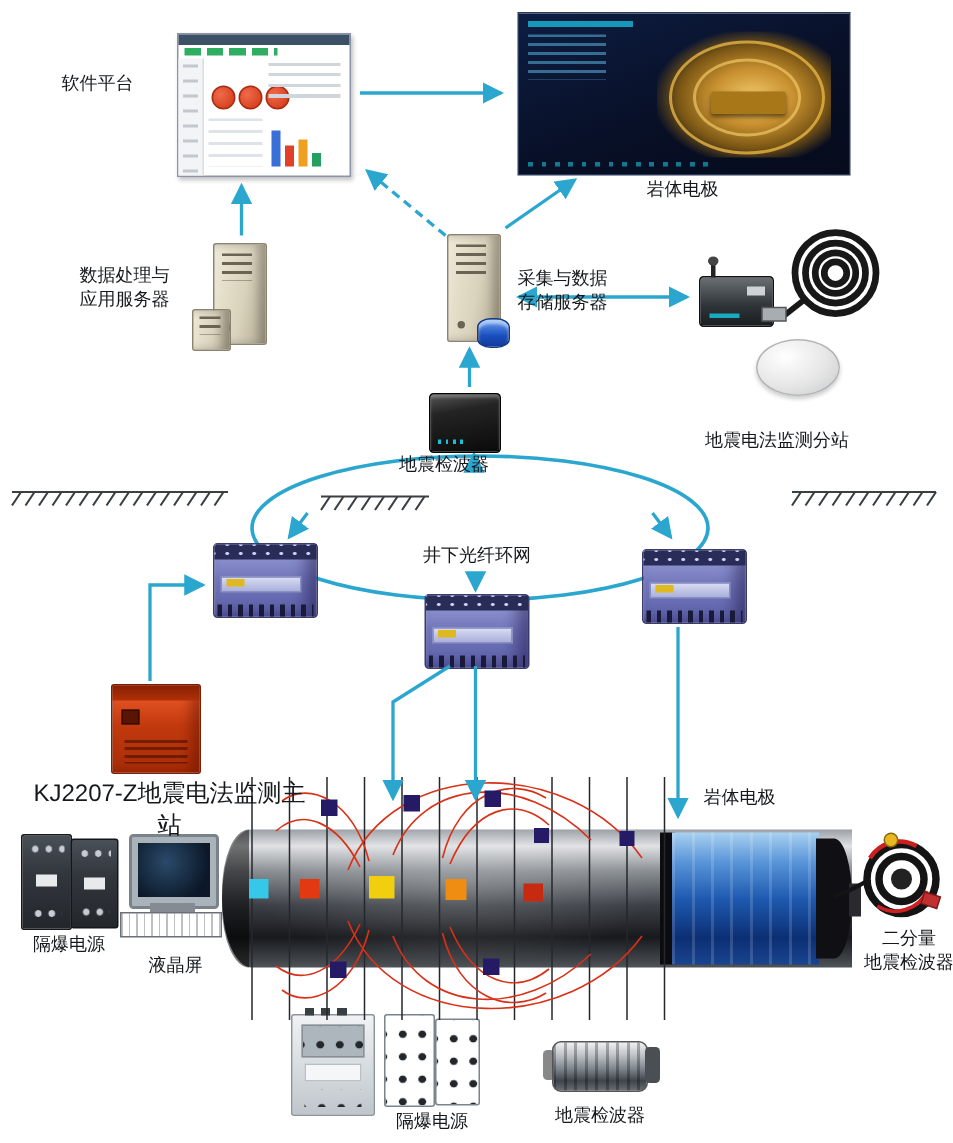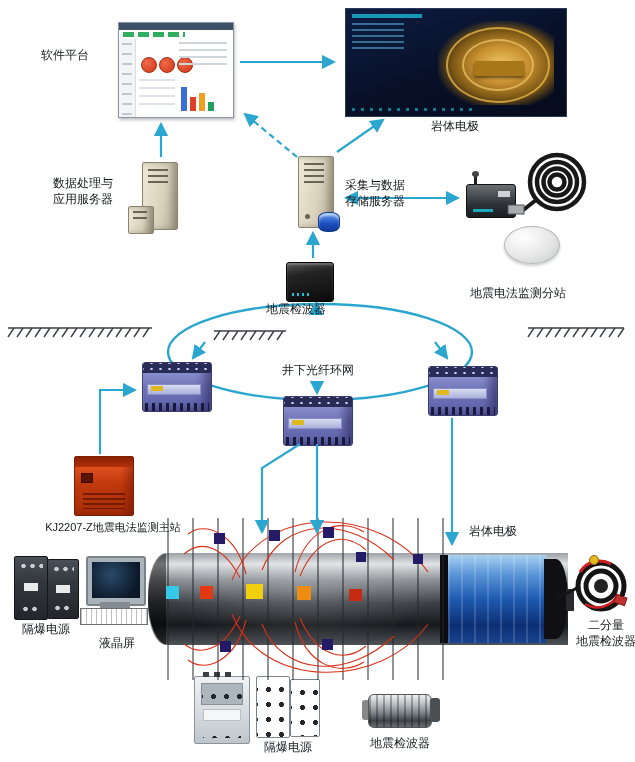--- a/index.html
+++ b/index.html
@@ -1,21 +1,21 @@
 <!DOCTYPE html>
 <html><head>
 <meta charset="utf-8">
 <style>
   html,body{margin:0;padding:0;background:#fff;}
   #stage{position:relative;width:635px;height:762px;background:#ffffff;overflow:hidden;
          font-family:Liberation Sans, sans-serif;}
   .layer{position:absolute;left:0;top:0;width:635px;height:762px;pointer-events:none;}
   .abs{position:absolute;}
   .label{position:absolute;font-size:12px;line-height:1.3;color:#16191c;text-align:center;white-space:pre-line;}
-  .label.small{font-size:11px;}
+  .label.small{font-size:16px;}
   
   .win{background:#fff;border:1px solid #8a94a6;box-shadow:1px 2px 3px rgba(0,0,0,.25);}
   
   .tower{background:linear-gradient(100deg,#efe9d6 0%,#d9d2bc 55%,#b4ab93 100%);
          border:1px solid #8a8370;border-radius:2px;box-shadow:inset -5px 0 6px rgba(0,0,0,.22);}
   .slots{background:repeating-linear-gradient(180deg,#6a6455 0 2px,transparent 2px 6px);}
   
   .substation{width:68px;height:48px;border:1px solid #3a3c6e;border-radius:3px;
       background:linear-gradient(180deg,#9aa0d8 0%,#7478bc 45%,#5a5ea6 100%);
       box-shadow:inset -7px 0 10px rgba(20,10,60,.45), inset 0 2px 2px rgba(255,255,255,.25);}

